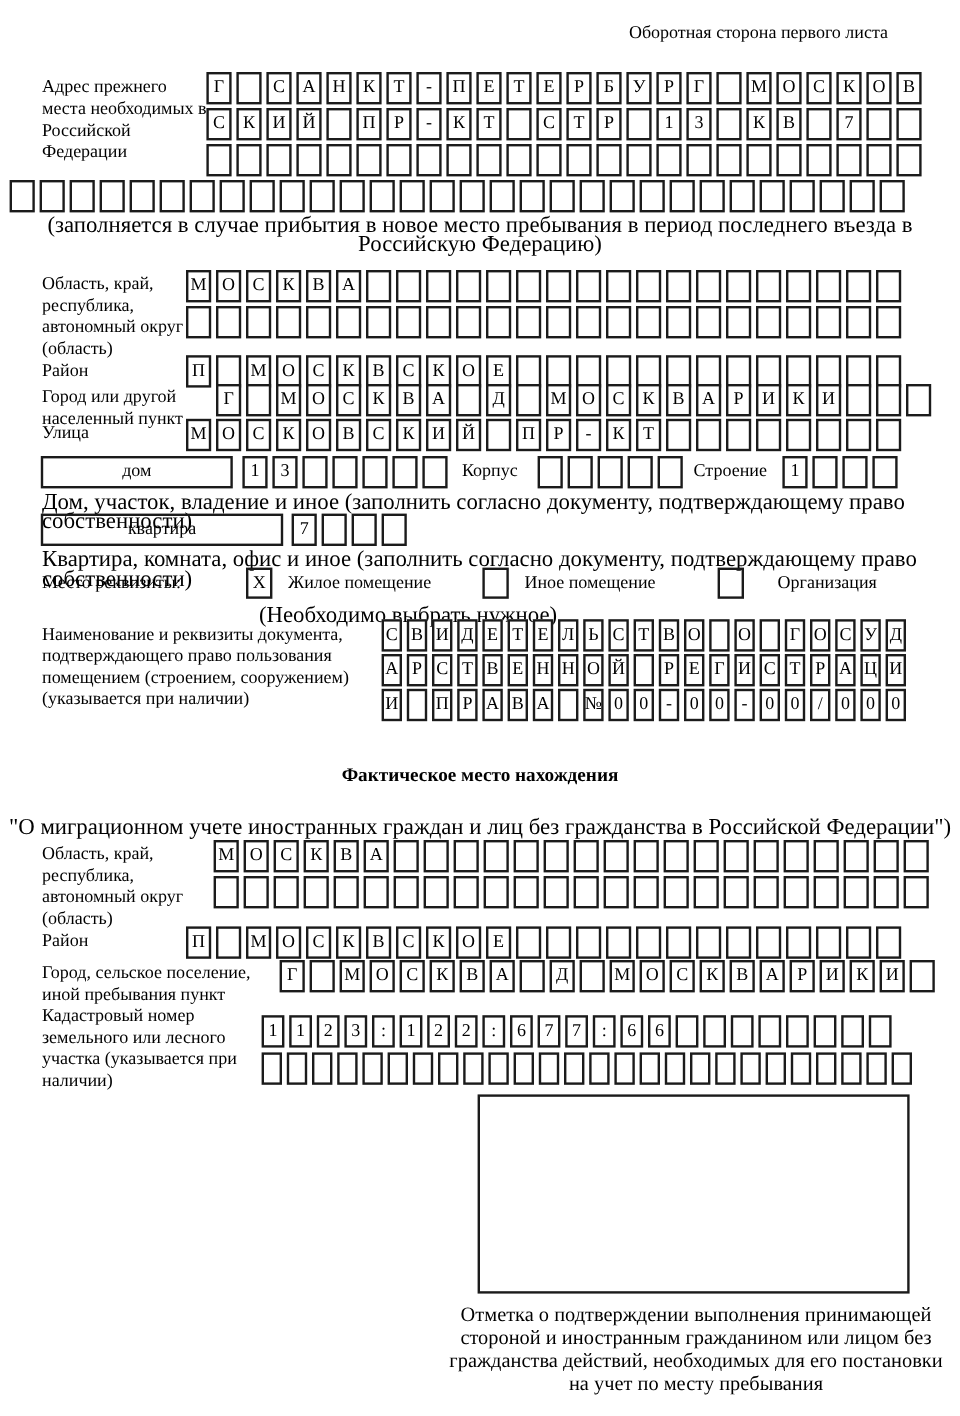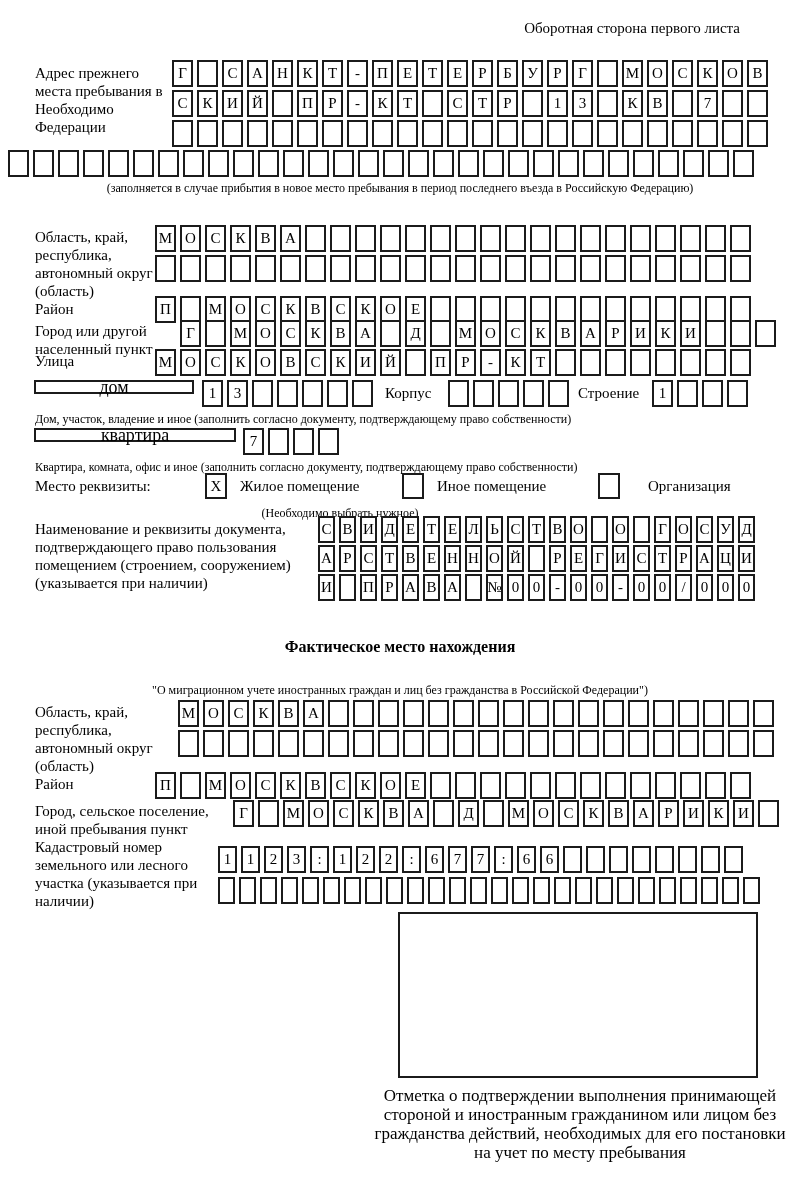--- a/index.html
+++ b/index.html
@@ -1,29 +1,29 @@
 <!DOCTYPE html>
 <html><head>
 <meta charset="utf-8">
 <style>
   html,body{margin:0;padding:0;background:#fff;}
   .page{position:relative;width:800px;height:1180px;background:#fff;overflow:hidden;
         font-family:"Liberation Serif","DejaVu Serif",serif;color:#000;}
   .lbl{position:absolute;font-size:15px;line-height:18px;}
-  .cap{position:absolute;font-size:12px;line-height:16px;}
+  .cap{position:absolute;font-size:19px;line-height:16px;}
   .ttl{position:absolute;left:0;width:800px;text-align:center;font-weight:bold;font-size:16px;}
   .centerline{position:absolute;left:0;width:800px;text-align:center;}
   .hdr{position:absolute;top:20px;right:60px;font-size:15px;}
   .cellrow{position:absolute;display:flex;gap:4px;}
   .cell{flex:0 0 auto;width:21px;height:27px;border:2px solid #1b1b1b;box-sizing:border-box;
         display:flex;align-items:center;justify-content:center;font-size:15px;background:#fff;}
   .cells-sm .cell{width:17px;}
   .cells-k .cell{width:19px;}
-  .wordbox{position:absolute;height:14px;border:2px solid #1b1b1b;box-sizing:border-box;
-        display:flex;align-items:center;justify-content:center;font-size:18px;}
+  .wordbox{position:absolute;height:27px;border:2px solid #1b1b1b;box-sizing:border-box;
+        display:flex;align-items:center;justify-content:center;font-size:15px;}
   .cbx{position:absolute;width:22px;height:26px;border:2px solid #1b1b1b;box-sizing:border-box;
         display:flex;align-items:center;justify-content:center;font-size:15px;}
   .stamp-box{position:absolute;left:398px;top:912px;width:360px;height:166px;border:2px solid #1b1b1b;box-sizing:border-box;}
   .cap-stamp{position:absolute;left:370px;top:1086px;width:420px;text-align:center;font-size:17px;line-height:19px;}
   
   .r-prev1{left:172px;top:60px}.r-prev2{left:172px;top:90px}.r-prev3{left:172px;top:120px}.r-prev4{left:8px;top:150px}
   .l-prev{left:35px;top:64px;width:140px}
   .cap1{top:180px}
   .t-sec2{top:203px}
   .l-oblast{left:35px;top:228px;width:120px}
@@ -55,21 +55,21 @@
   .l-kad{left:35px;top:838px;width:178px}
   .r-kad1{left:218px;top:846px}.r-kad2{left:218px;top:877px}
 </style>
 </head>
 <body>
 
 <div class="page">
 
   <div class="hdr">Оборотная сторона первого листа</div>
 
-  <div class="lbl l-prev">Адрес прежнего места пребывания в Необходимо Федерации</div>
+  <div class="lbl l-prev">Адрес прежнего места необходимых в Российской Федерации</div>
   <div class="cellrow r-prev1">
       <span class="cell">Г</span>
       <span class="cell"></span>
       <span class="cell">С</span>
       <span class="cell">А</span>
       <span class="cell">Н</span>
       <span class="cell">К</span>
       <span class="cell">Т</span>
       <span class="cell">-</span>
       <span class="cell">П</span>

